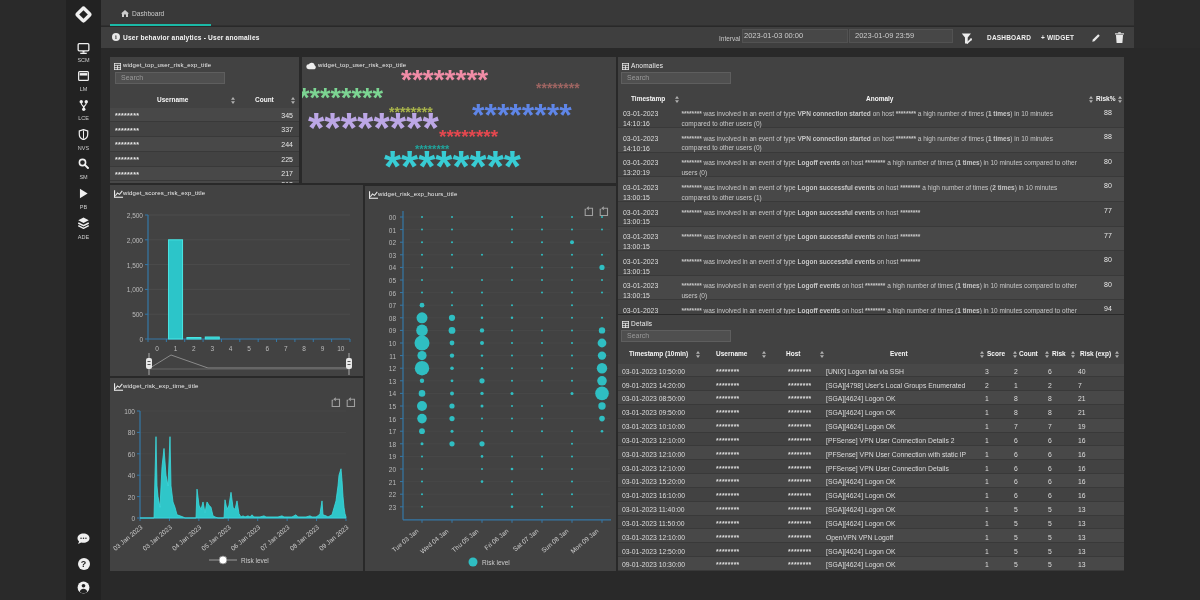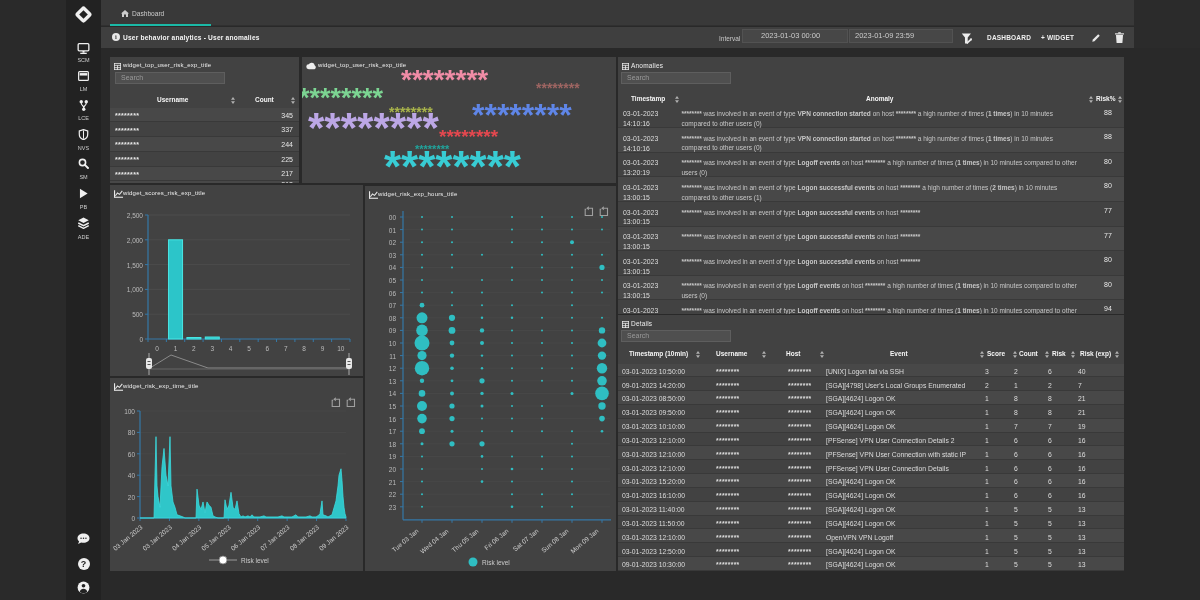--- a/index.html
+++ b/index.html
@@ -85,21 +85,21 @@
   <svg class="ic" style="position:absolute;left:20px;top:10px;" width="8" height="7" viewBox="0 0 16 14">
       <path d="M8 0 L16 7 L14 7 L14 14 L10 14 L10 9 L6 9 L6 14 L2 14 L2 7 L0 7 Z" fill="#cccccc"></path>
     </svg>
   <div style="position:absolute;left:31px;top:10px;font-size:6.6px;color:#cccccc;">Dashboard</div>
   <div style="position:absolute;left:9px;top:23.5px;width:101px;height:2.5px;background:#1bb9a7;"></div>
 </div>
 <div class="abs" id="subbar">
   <div style="position:absolute;left:11px;top:5.5px;width:8px;height:8px;border-radius:50%;background:#e8e8e8;color:#3c3c3c;text-align:center;font-size:6.5px;font-weight:bold;line-height:8px;font-family:'Liberation Serif',serif;">i</div>
   <div style="position:absolute;left:22px;top:7px;font-size:6.6px;font-weight:bold;color:#f5f5f5;letter-spacing:0.2px;">User behavior analytics - User anomalies</div>
   <div style="position:absolute;left:618px;top:8px;font-size:6.5px;color:#c8c8c8;">Interval</div>
-  <div style="position:absolute;left:641px;top:2px;width:106px;height:14px;background:#474747;border:1px solid #525252;color:#cccccc;font-size:7.5px;line-height:12px;padding-left:18px;">2023-01-03 00:00</div>
+  <div style="position:absolute;left:641px;top:2px;width:106px;height:14px;background:#474747;border:1px solid #525252;color:#cccccc;font-size:7.5px;line-height:12px;padding-left:1px;">2023-01-03 00:00</div>
   <div style="position:absolute;left:748px;top:2px;width:104px;height:14px;background:#474747;border:1px solid #525252;color:#cccccc;font-size:7.5px;line-height:12px;padding-left:5px;">2023-01-09 23:59</div>
   <svg style="position:absolute;left:860px;top:6px;" width="12" height="11" viewBox="0 0 13 12">
       <path d="M0.8 0.6 L10.8 0.6 L7.3 4.8 L7.3 11.4 L4.3 11.4 L4.3 4.8 Z" fill="#ececec"></path>
       <path d="M6.2 11.2 L11.2 6.6" stroke="#ececec" stroke-width="1.9"></path>
       <path d="M11.9 5.8 L11.6 8.4 L9.6 6.4 Z" fill="#ececec"></path>
     </svg>
   <div style="position:absolute;left:886px;top:7px;font-size:6.5px;font-weight:bold;color:#f0f0f0;letter-spacing:0.2px;">DASHBOARD</div>
   <div style="position:absolute;left:940px;top:7px;font-size:6.5px;font-weight:bold;color:#f0f0f0;letter-spacing:0.2px;">+ WIDGET</div>
   <svg style="position:absolute;left:990px;top:6px;" width="10" height="10" viewBox="0 0 16 16">
       <path d="M2 14 L3 10.5 L11.5 2 L14 4.5 L5.5 13 Z" fill="#e8e8e8"></path>

